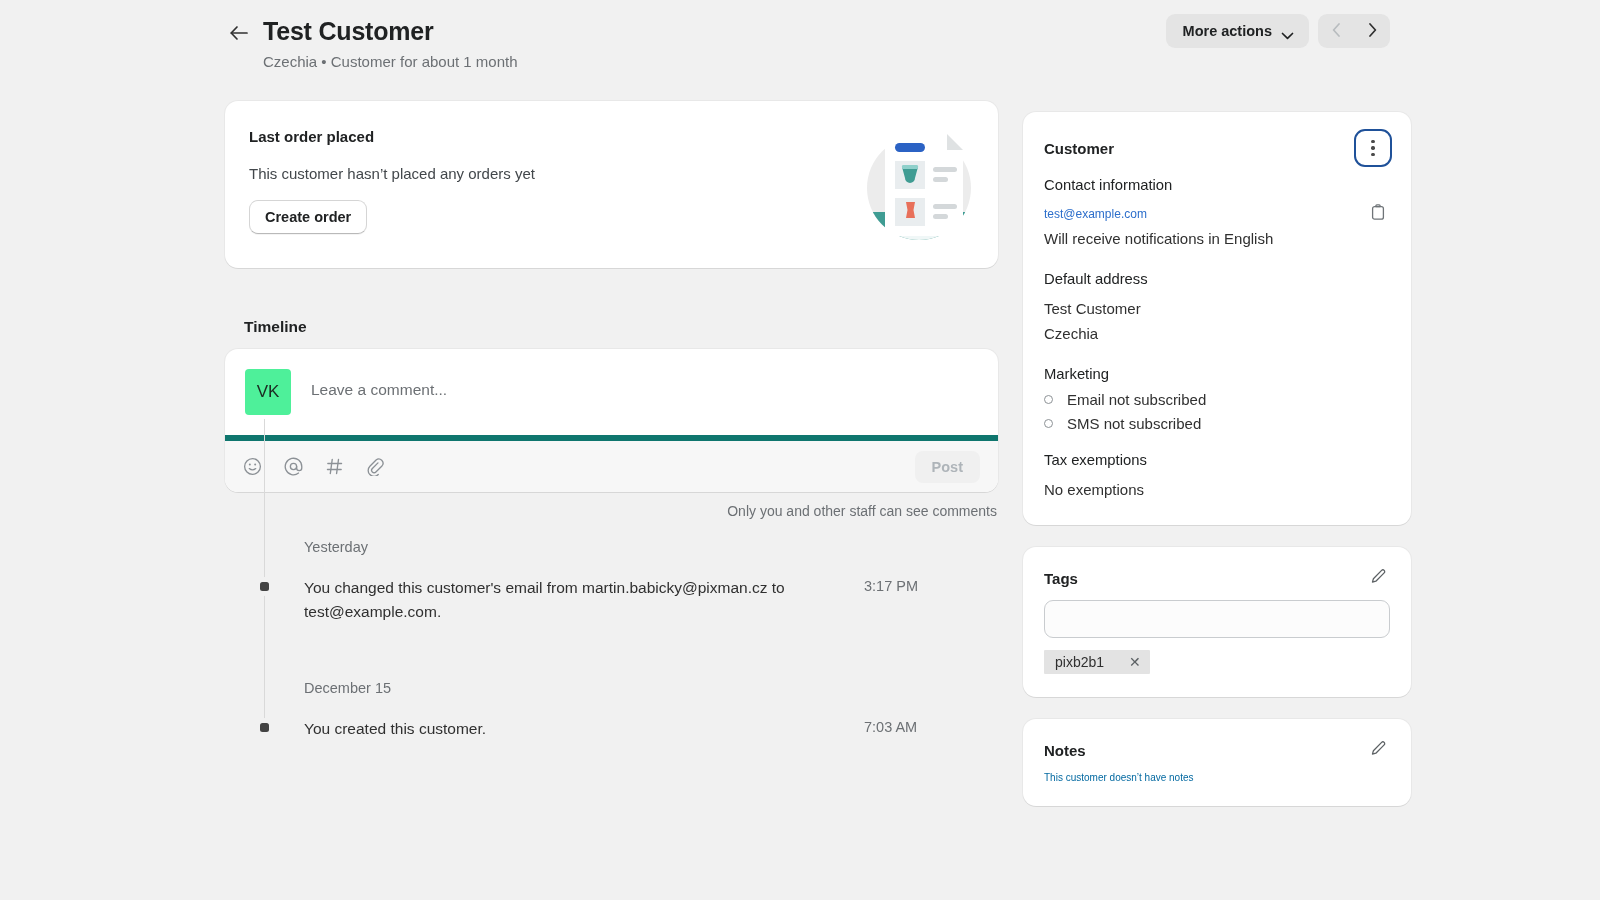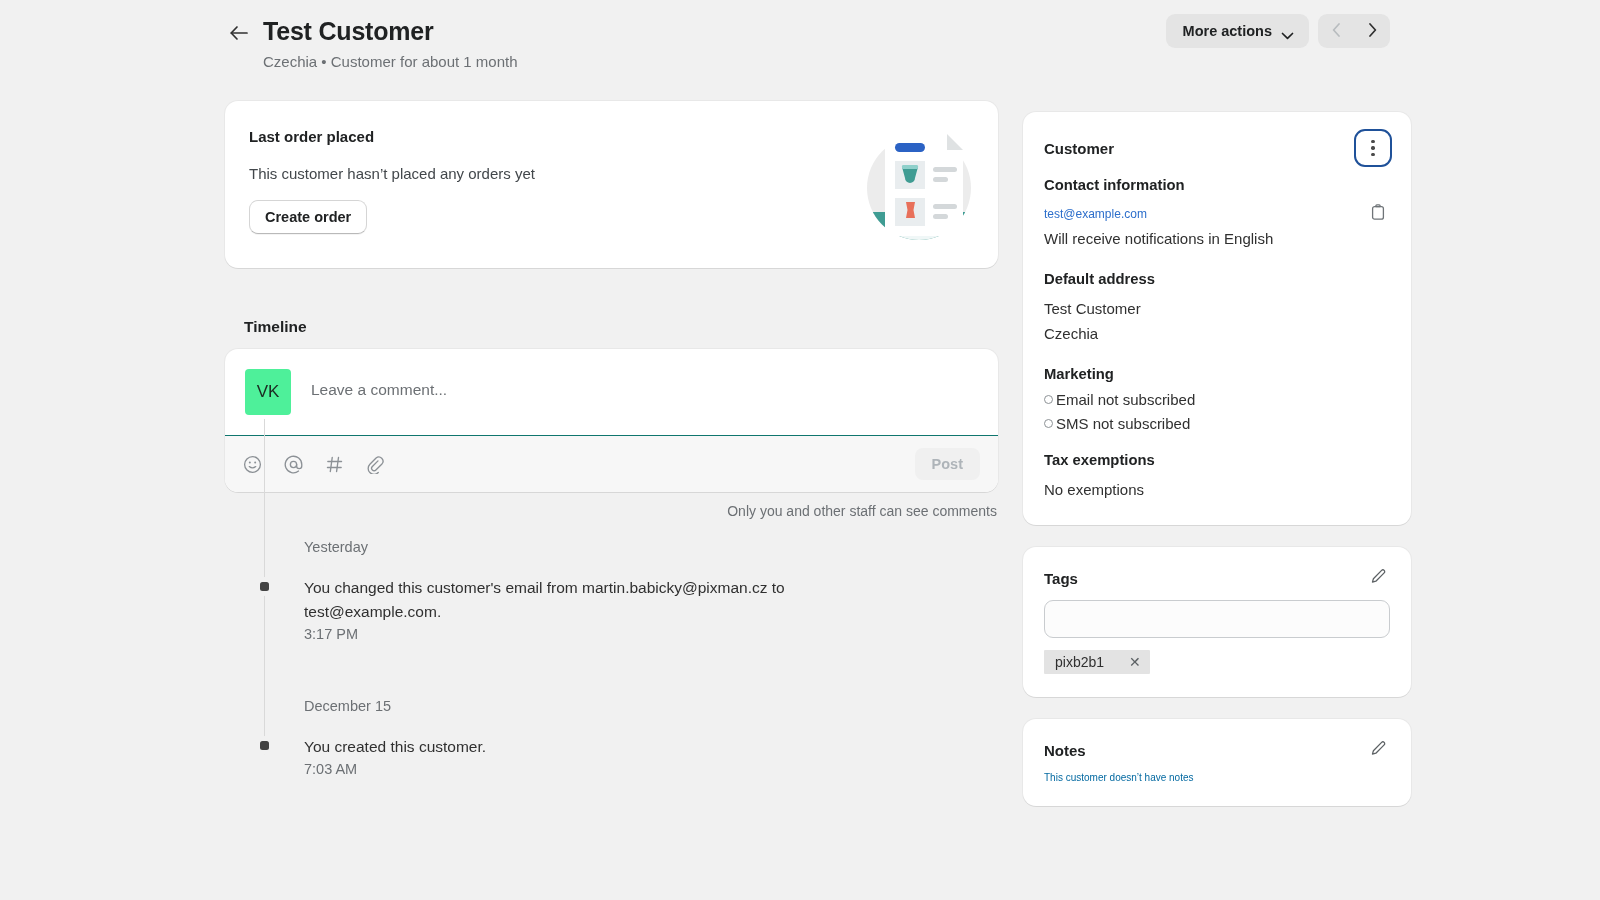--- a/index.html
+++ b/index.html
@@ -102,21 +102,21 @@
     font-size: 17px; font-weight: 500; flex: 0 0 auto;
   }
   .composer-input {
     flex: 1; border: none; outline: none; background: transparent;
     font-family: inherit; font-size: 15.5px; color: #303030;
     padding-top: 12px;
   }
   .composer-input::placeholder { color: #6c7074; }
   .composer-bar {
     display: flex; align-items: center; justify-content: space-between;
-    background: #f7f7f7; border-top: 1px solid #0f766e;
+    background: #f7f7f7; border-top: 6px solid #0f766e;
     padding: 12px 18px 12px 16px; height: 57px;
   }
   .tool-icons { display: flex; align-items: center; gap: 19px; color: #8a8f94; }
   .tool-icons span { display: flex; align-items: center; justify-content: center; width: 22px; height: 22px; cursor: pointer; }
   .post-btn {
     background: #f0f0f0; border: none; border-radius: 8px;
     padding: 8px 17px; font-size: 14.5px; font-weight: 600;
     color: #aeb4b9; font-family: inherit; cursor: default;
   }
   .staff-note {
@@ -126,21 +126,21 @@
 
   
   .events { position: relative; margin-top: 20px; padding-left: 0; }
   .rail {
     position: absolute; left: 39px; top: -120px; bottom: 22px;
     width: 1px; background: #d9d9d9;
   }
   .day-label { font-size: 14.5px; color: #6c7074; padding-left: 79px; }
   .event {
     display: flex; align-items: flex-start;
-    position: relative; padding-left: 79px; margin-top: 21px; flex-direction: column;
+    position: relative; padding-left: 79px; margin-top: 21px;
   }
   .dot {
     position: absolute; left: 30px; top: 1px;
     width: 19px; height: 19px; border-radius: 50%;
     background: #f1f1f1;
     display: flex; align-items: center; justify-content: center;
   }
   .dot i { display:block; width: 9px; height: 9px; border-radius: 2.5px; background: #434343; }
   .event-text { flex: 1; font-size: 15.5px; color: #303030; line-height: 24px; max-width: 560px; }
   .event-time { font-size: 14.5px; color: #6c7074; white-space: nowrap; padding-top: 2px; }
@@ -162,30 +162,30 @@
     position: relative;
   }
   .kebab-btn i { display:block; width: 3.4px; height: 3.4px; border-radius: 50%; background: #4a4a4a; margin: 1.6px 0; }
   .kebab-inner { display:flex; flex-direction: column; align-items:center; }
   .pencil-btn {
     width: 24px; height: 24px; border: none; background: transparent;
     cursor: pointer; display: flex; align-items: center; justify-content: center;
     color: #5c6164;
   }
 
-  .sect-h { font-size: 14.8px; font-weight: 700; color: #202223; margin-top: 20px; margin-bottom: 9px; }
+  .sect-h { font-size: 14.8px; font-weight: 400; color: #202223; margin-top: 20px; margin-bottom: 9px; }
   .sect-h.first { margin-top: 12px; }
   .row-link { display: flex; align-items: center; justify-content: space-between; }
   .email-link { font-size: 12px; color: #2c6ecb; text-decoration: none; cursor: pointer; }
   .copy-btn {
     width: 24px; height: 24px; border: none; background: transparent; cursor: pointer;
     display: flex; align-items: center; justify-content: center; color: #6f7478;
   }
   .plain { font-size: 15px; color: #303030; line-height: 25px; }
-  .bullet-row { display: flex; align-items: center; gap: 3px; margin-top: 7px; }
+  .bullet-row { display: flex; align-items: center; gap: 14px; margin-top: 7px; }
   .bullet { width: 9px; height: 9px; border-radius: 50%; border: 1.3px solid #8d9296; flex: 0 0 auto; }
   .bullet-row span { font-size: 15px; color: #303030; }
 
   .tag-input {
     width: 100%; height: 38px;
     border: 1px solid #c9cccf; border-radius: 9px;
     background: #fcfcfc;
     font-family: inherit; font-size: 14.5px; color: #303030;
     padding: 0 11px; outline: none;
   }

